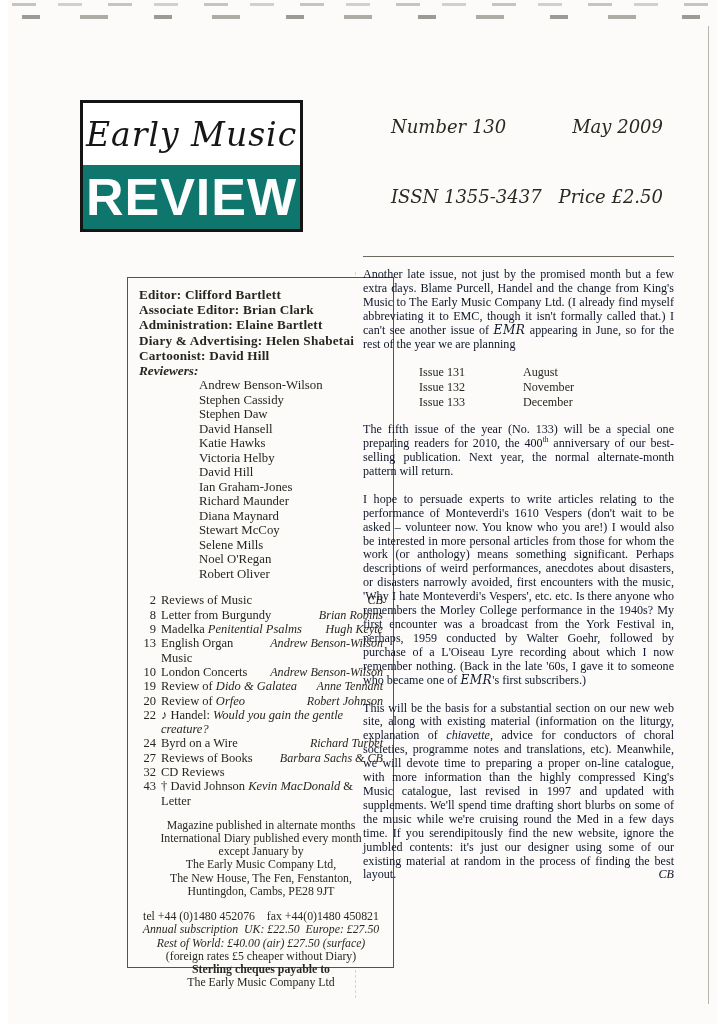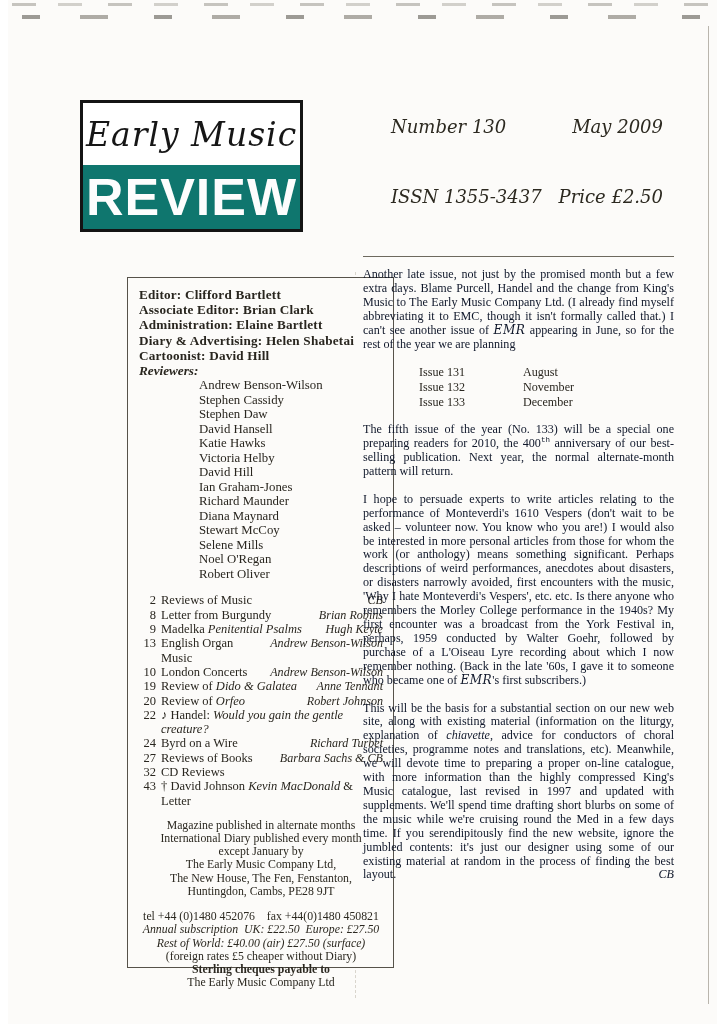--- a/index.html
+++ b/index.html
@@ -45,21 +45,21 @@
   .imp-b{font-weight:700;}
   .imp-gap{margin-top:12px;}
   
   .ed-rule{position:absolute;left:355px;top:256px;width:311px;height:1px;background:#6d695f;}
   .editorial{position:absolute;left:355px;top:264px;width:311px;}
   .ed-p{margin:4px 0 14px;text-align:justify;font-size:12.1px;line-height:13.9px;color:#0f172a;}
   .issues{margin:0 0 14px 56px;font-size:12.1px;line-height:14.6px;}
   .issue-row{display:flex;}
   .issue-label{width:104px;flex:0 0 auto;}
   .seg-script{font-style:italic;font-family:"DejaVu Serif",serif;letter-spacing:.5px;}
-  .seg-sup{font-size:.62em;vertical-align:super;line-height:0;font-family:Liberation Mono, monospace;}
+  .seg-sup{font-size:.62em;vertical-align:super;line-height:0;}
   .seg-sig{float:right;font-style:italic;}
 </style>
 </head>
 <body>
 
 <div class="page">
 
   <div class="artifact-top1"></div>
   <div class="artifact-top2"></div>
   <div class="artifact-right"></div>

